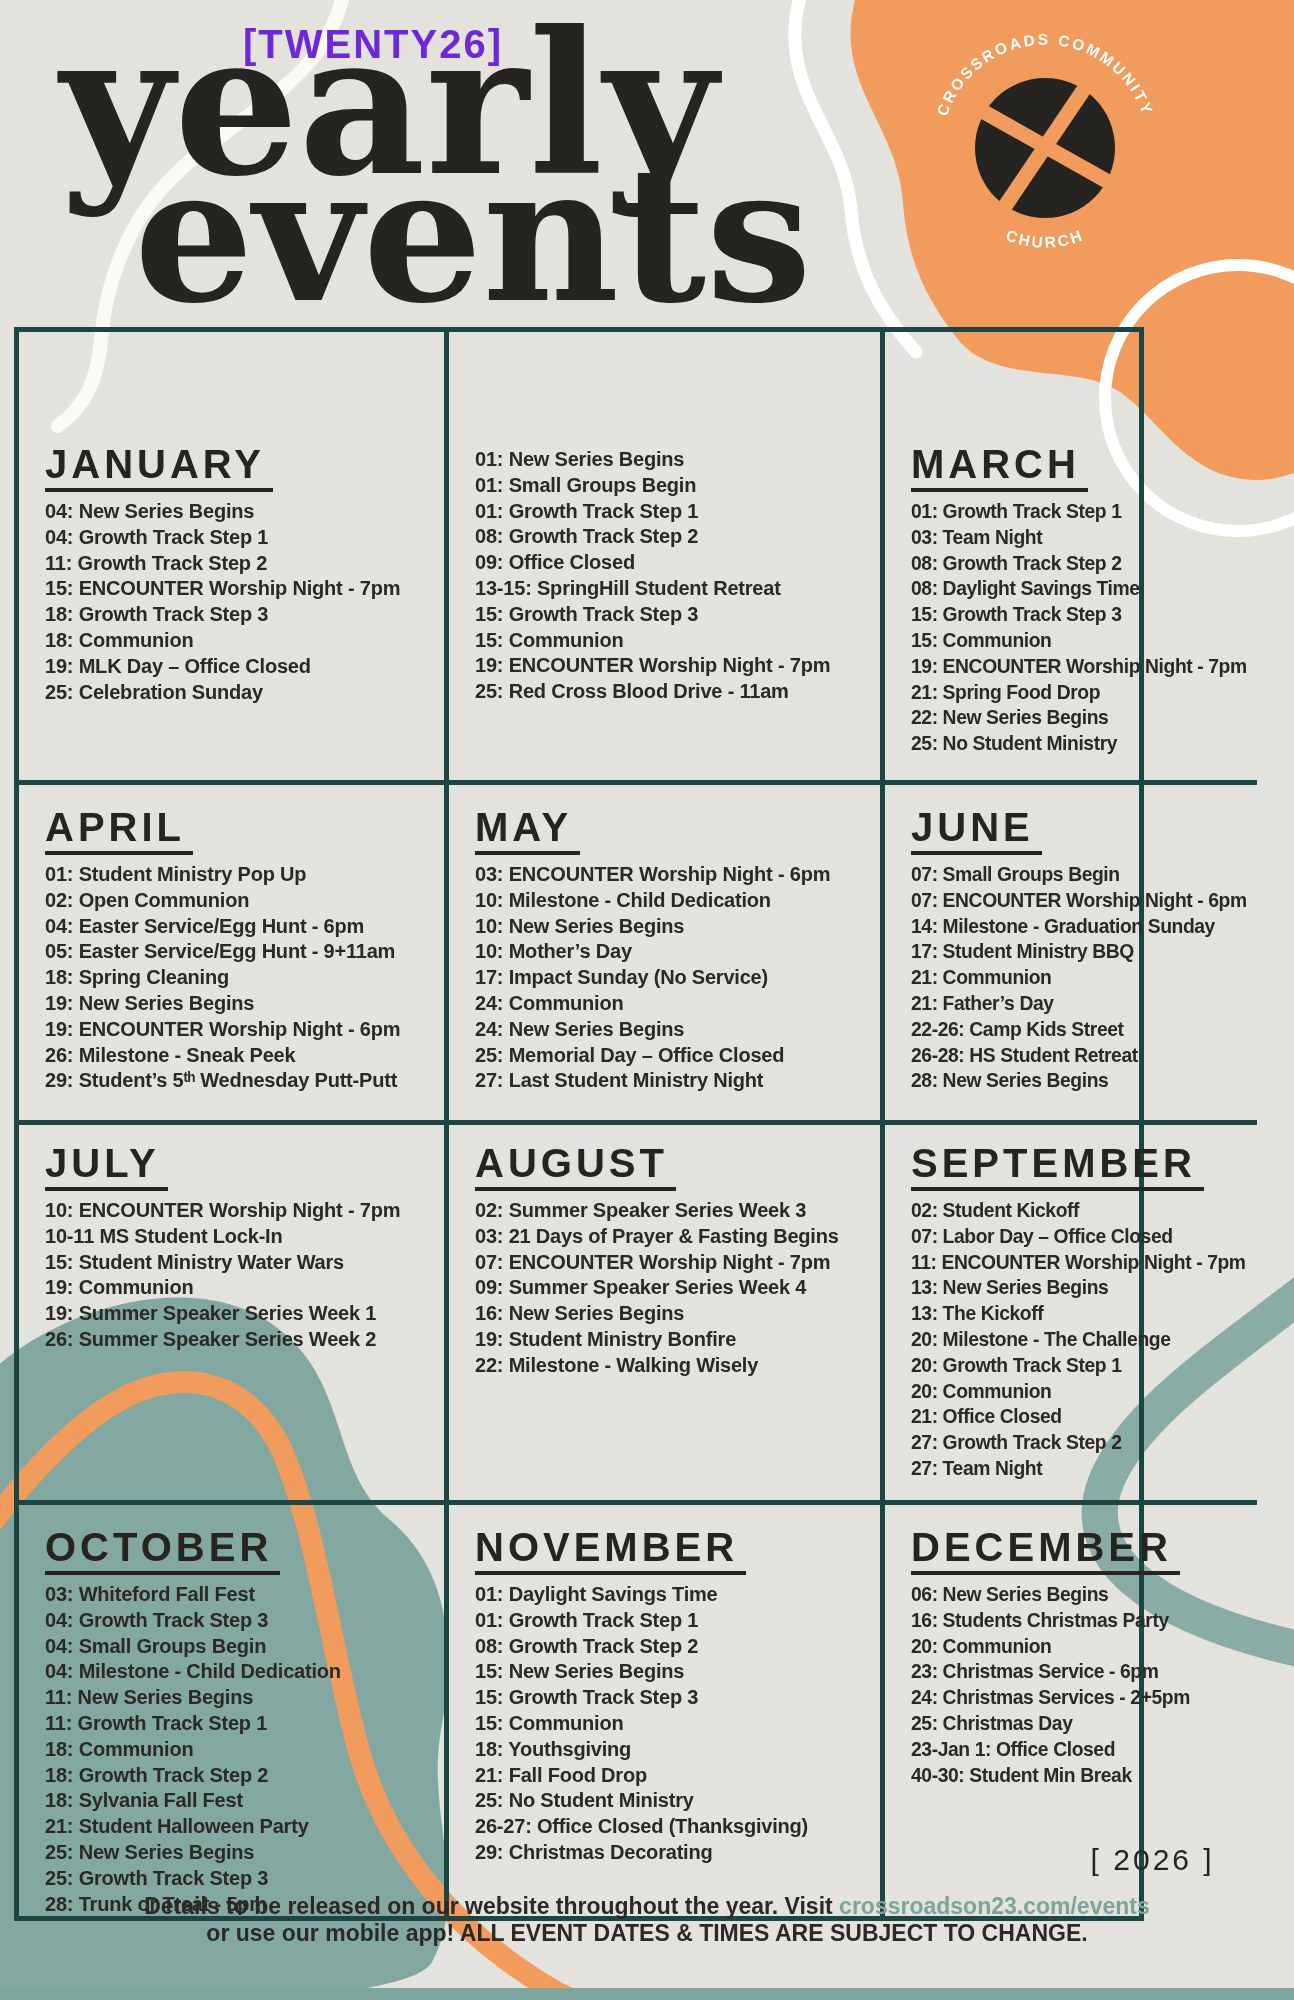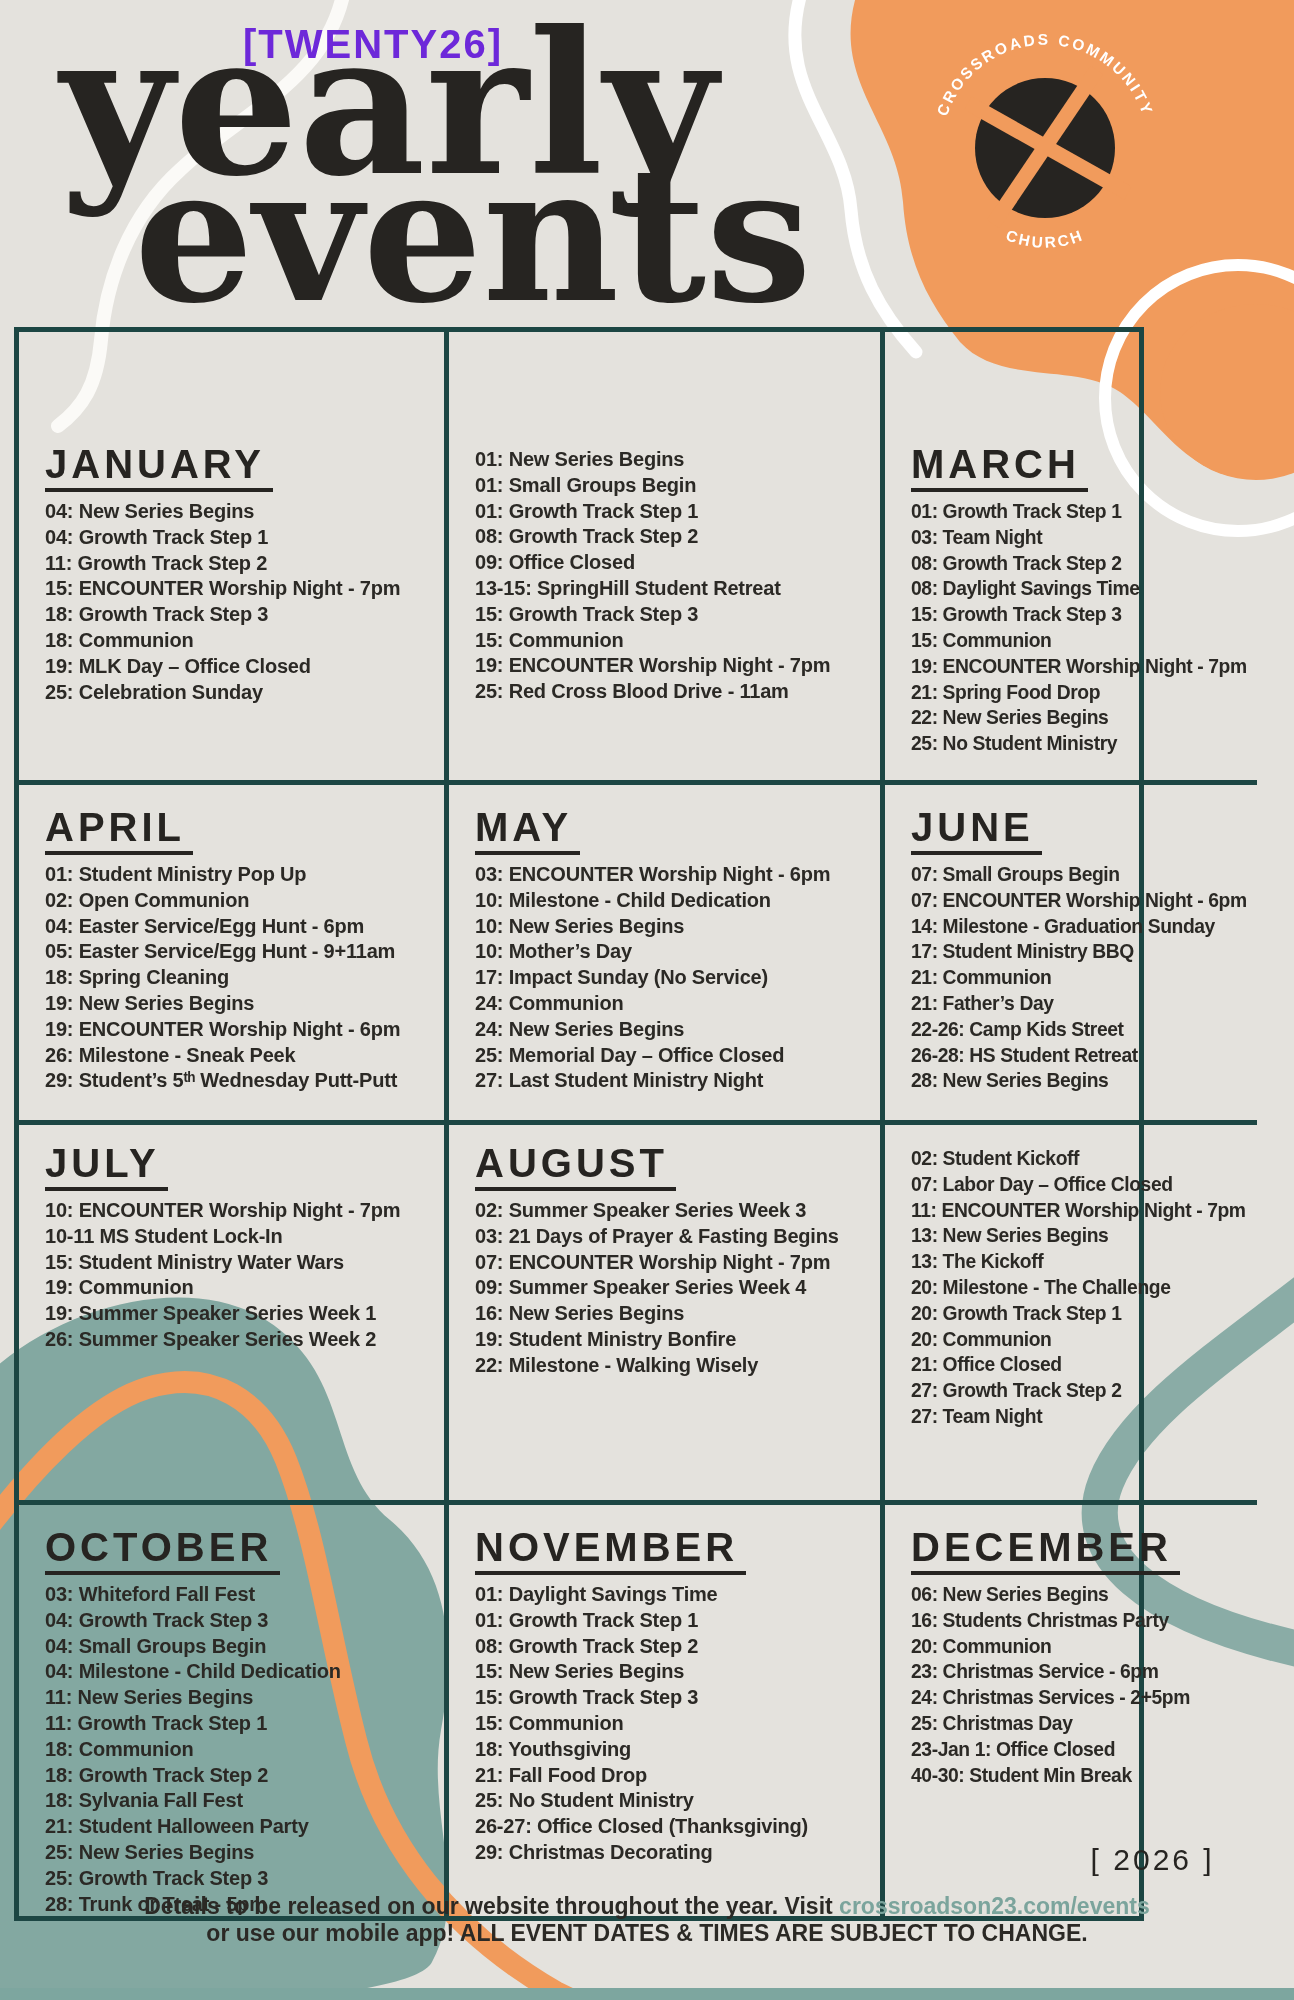--- a/index.html
+++ b/index.html
@@ -205,20 +205,21 @@
         <li>02: Summer Speaker Series Week 3</li>
         <li>03: 21 Days of Prayer &amp; Fasting Begins</li>
         <li>07: ENCOUNTER Worship Night - 7pm</li>
         <li>09: Summer Speaker Series Week 4</li>
         <li>16: New Series Begins</li>
         <li>19: Student Ministry Bonfire</li>
         <li>22: Milestone - Walking Wisely</li>
       </ul>
   </section>
   <section class="cell r3 c3">
+    <h2 class="month">SEPTEMBER</h2>
     <ul class="events">
         <li>02: Student Kickoff</li>
         <li>07: Labor Day – Office Closed</li>
         <li>11: ENCOUNTER Worship Night - 7pm</li>
         <li>13: New Series Begins</li>
         <li>13: The Kickoff</li>
         <li>20: Milestone - The Challenge</li>
         <li>20: Growth Track Step 1</li>
         <li>20: Communion</li>
         <li>21: Office Closed</li>

